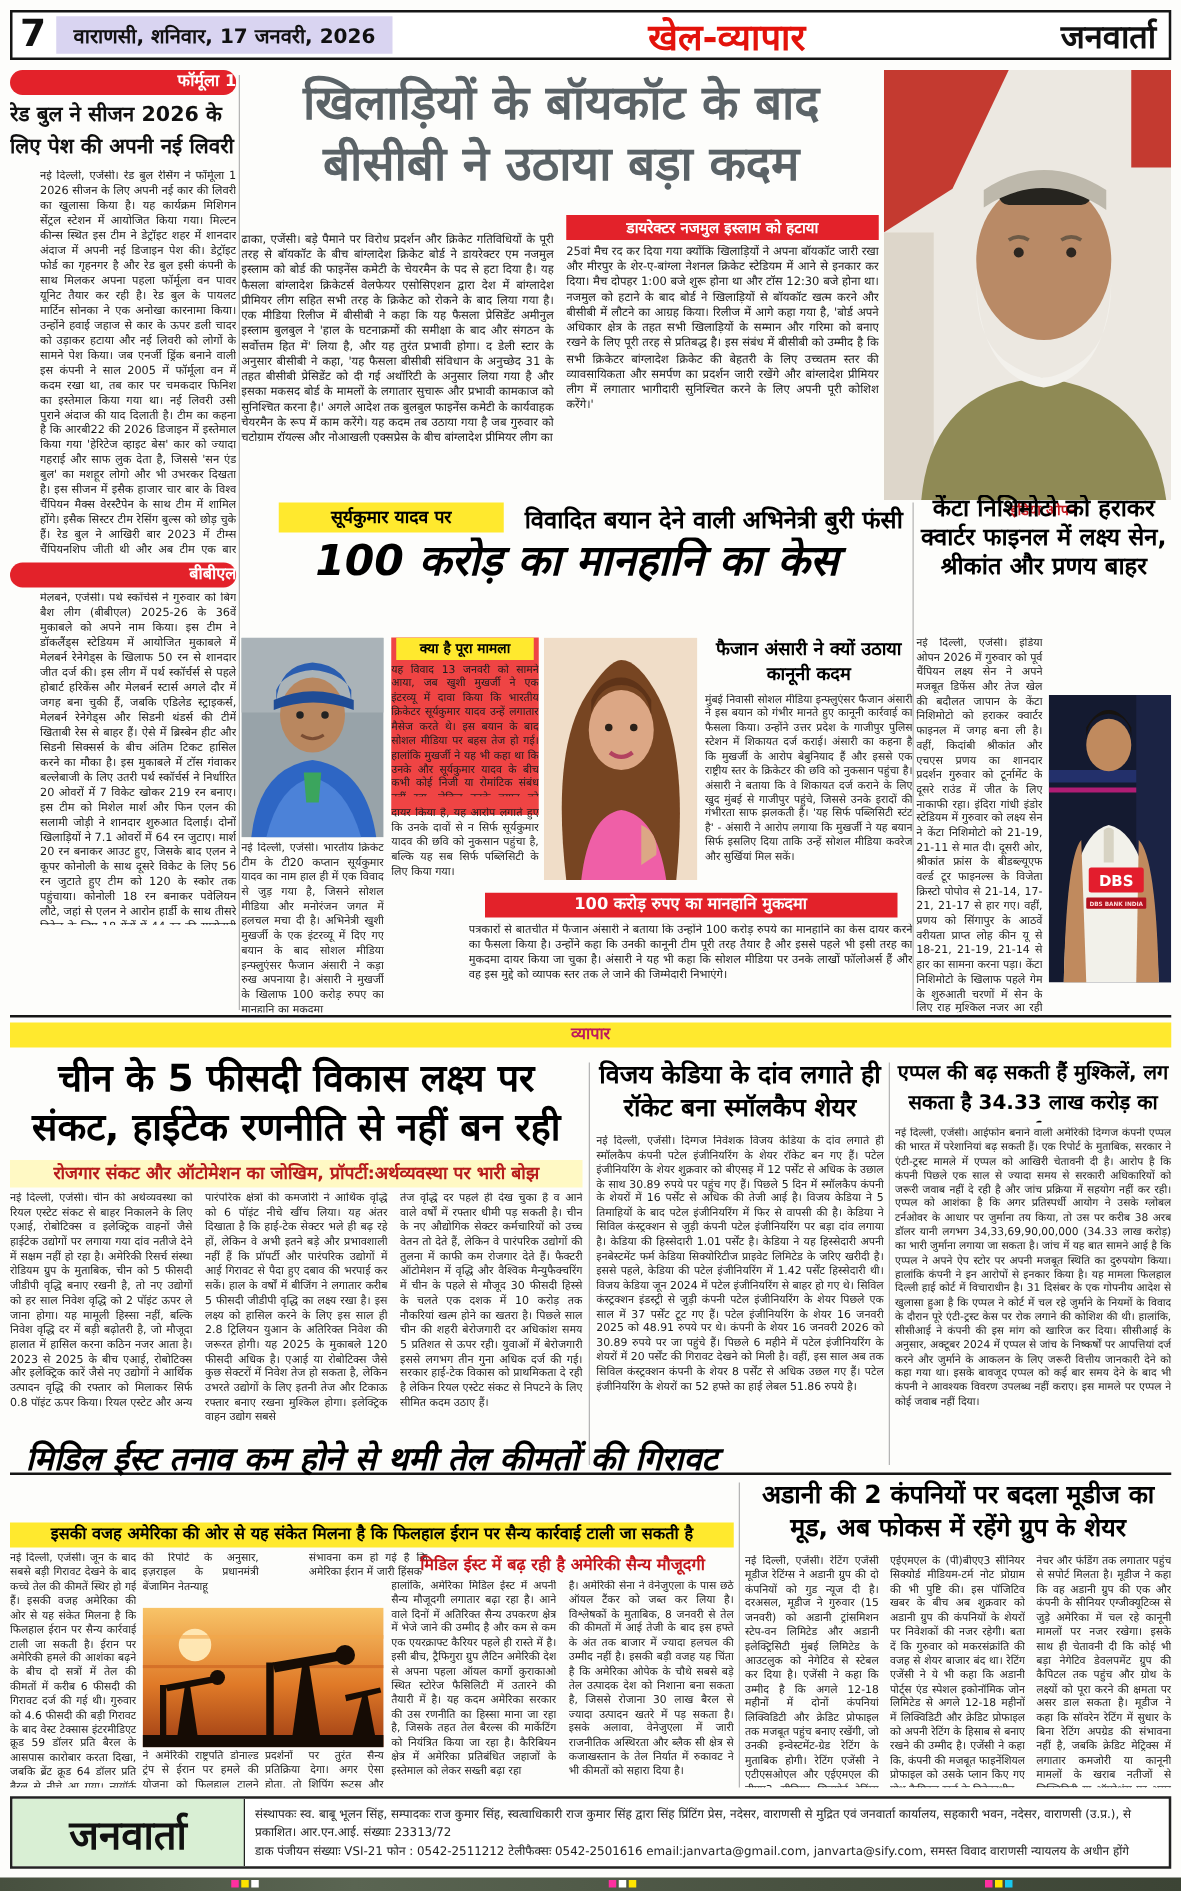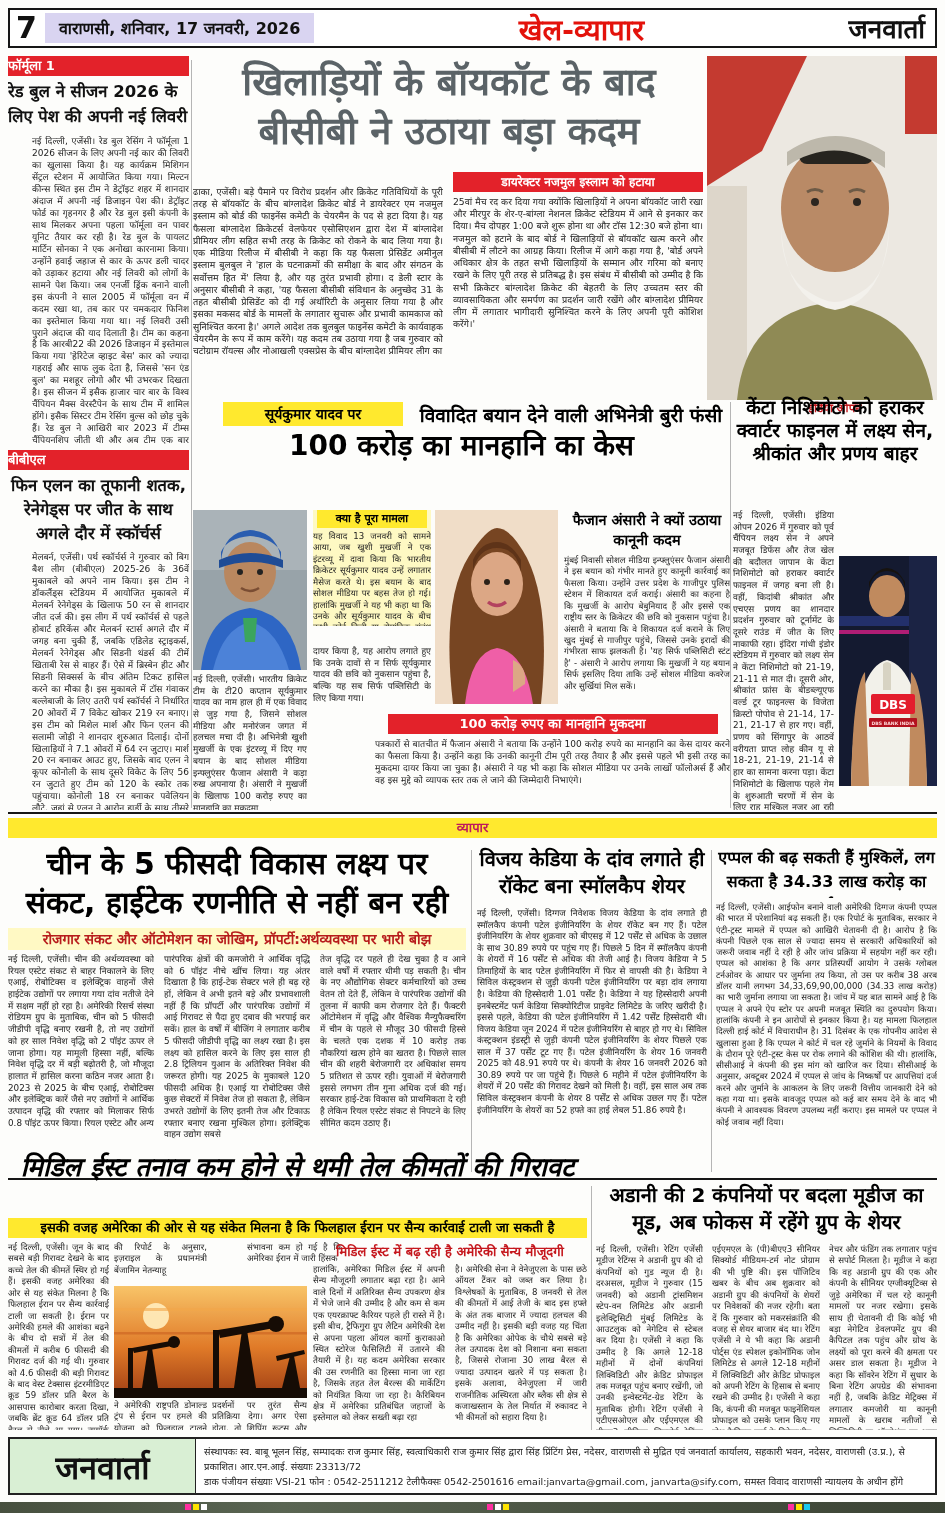--- a/index.html
+++ b/index.html
@@ -3,21 +3,21 @@
 <meta charset="utf-8">
 <style>
   html,body{margin:0;padding:0;}
   body{
     width:945px;height:1513px;position:relative;background:#fdfdfb;
     font-family:"DejaVu Sans", sans-serif;color:#111;
   }
   .b{position:absolute;overflow:hidden;box-sizing:border-box;}
   .jt{text-align:justify;line-height:1.33;color:#1d1d1d;}
   .hl{font-weight:bold;color:#000;}
-  .tag{background:#e3222a;color:#fff;font-weight:bold;text-align:left;}
+  .tag{background:#e3222a;color:#fff;font-weight:bold;text-align:right;border-radius:10px;}
   .chip{background:#ffe92e;color:#000;font-weight:bold;text-align:center;}
   .vr{background:#b5b5b5;}
   .rule{background:#161616;}
   
   .hdr{border:2px solid #161616;background:#fff;display:flex;align-items:center;}
   .pageno{font-size:30px;font-weight:bold;padding:0 8px 0 6px;line-height:1;}
   .datebox{background:#d9d4f1;font-weight:bold;font-size:16px;padding:4px 14px;white-space:nowrap;}
   .khel{color:#e3120b;font-size:29px;font-weight:800;white-space:nowrap;}
   .mast{font-size:26px;font-weight:800;white-space:nowrap;padding-right:10px;}
   
@@ -45,21 +45,20 @@
   <span class="khel">खेल-व्यापार</span>
   <span style="flex:1"></span>
   <span class="mast">जनवार्ता</span>
 </div>
 
 <div class="b lcol" style="left:8px;top:56px;width:181px;height:754px;">
   <div class="tag ltag">फॉर्मूला 1</div>
   <div class="lhl1" style="overflow:hidden;">रेड बुल ने सीजन 2026 के लिए पेश की अपनी नई लिवरी</div>
   <div class="jt lbody" style="height:308px;overflow:hidden;margin-top:2px;">नई दिल्ली, एजेंसी। रेड बुल रेसिंग ने फॉर्मूला 1 2026 सीजन के लिए अपनी नई कार की लिवरी का खुलासा किया है। यह कार्यक्रम मिशिगन सेंट्रल स्टेशन में आयोजित किया गया। मिल्टन कीन्स स्थित इस टीम ने डेट्रॉइट शहर में शानदार अंदाज में अपनी नई डिजाइन पेश की। डेट्रॉइट फोर्ड का गृहनगर है और रेड बुल इसी कंपनी के साथ मिलकर अपना पहला फॉर्मूला वन पावर यूनिट तैयार कर रही है। रेड बुल के पायलट मार्टिन सोनका ने एक अनोखा कारनामा किया। उन्होंने हवाई जहाज से कार के ऊपर डली चादर को उड़ाकर हटाया और नई लिवरी को लोगों के सामने पेश किया। जब एनर्जी ड्रिंक बनाने वाली इस कंपनी ने साल 2005 में फॉर्मूला वन में कदम रखा था, तब कार पर चमकदार फिनिश का इस्तेमाल किया गया था। नई लिवरी उसी पुराने अंदाज की याद दिलाती है। टीम का कहना है कि आरबी22 की 2026 डिजाइन में इस्तेमाल किया गया 'हेरिटेज व्हाइट बेस' कार को ज्यादा गहराई और साफ लुक देता है, जिससे 'सन एंड बुल' का मशहूर लोगो और भी उभरकर दिखता है। इस सीजन में इसैक हाजार चार बार के विश्व चैंपियन मैक्स वेरस्टैपेन के साथ टीम में शामिल होंगे। इसैक सिस्टर टीम रेसिंग बुल्स को छोड़ चुके हैं। रेड बुल ने आखिरी बार 2023 में टीम्स चैंपियनशिप जीती थी और अब टीम एक बार फिर विश्व खिताब जीतने की उम्मीद कर रही है।</div>
   <div class="tag ltag" style="margin-top:6px;">बीबीएल</div>
-  <div class="lhl2" style="overflow:hidden;">फिन एलन का तूफानी शतक, रेनेगेड्स पर जीत के साथ अगले दौर में स्कॉर्चर्स</div>
   <div class="jt lbody" style="height:266px;overflow:hidden;margin-top:2px;">मेलबर्न, एजेंसी। पर्थ स्कॉर्चर्स ने गुरुवार को बिग बैश लीग (बीबीएल) 2025-26 के 36वें मुकाबले को अपने नाम किया। इस टीम ने डॉकलैंड्स स्टेडियम में आयोजित मुकाबले में मेलबर्न रेनेगेड्स के खिलाफ 50 रन से शानदार जीत दर्ज की। इस लीग में पर्थ स्कॉर्चर्स से पहले होबार्ट हरिकेंस और मेलबर्न स्टार्स अगले दौर में जगह बना चुकी हैं, जबकि एडिलेड स्ट्राइकर्स, मेलबर्न रेनेगेड्स और सिडनी थंडर्स की टीमें खिताबी रेस से बाहर हैं। ऐसे में ब्रिस्बेन हीट और सिडनी सिक्सर्स के बीच अंतिम टिकट हासिल करने का मौका है। इस मुकाबले में टॉस गंवाकर बल्लेबाजी के लिए उतरी पर्थ स्कॉर्चर्स ने निर्धारित 20 ओवरों में 7 विकेट खोकर 219 रन बनाए। इस टीम को मिशेल मार्श और फिन एलन की सलामी जोड़ी ने शानदार शुरुआत दिलाई। दोनों खिलाड़ियों ने 7.1 ओवरों में 64 रन जुटाए। मार्श 20 रन बनाकर आउट हुए, जिसके बाद एलन ने कूपर कोनोली के साथ दूसरे विकेट के लिए 56 रन जुटाते हुए टीम को 120 के स्कोर तक पहुंचाया। कोनोली 18 रन बनाकर पवेलियन लौटे, जहां से एलन ने आरोन हार्डी के साथ तीसरे विकेट के लिए 18 गेंदों में 44 रन की साझेदारी करते हुए टीम को मजबूत स्थिति में ला दिया।</div>
 </div>
 <div class="b vr" style="left:191px;top:60px;width:1px;height:748px;"></div>
 
 <div class="b gray-hl" style="left:193px;top:58px;width:512px;height:112px;font-size:38px;">खिलाड़ियों के बॉयकॉट के बाद बीसीबी ने उठाया बड़ा कदम</div>
 <div class="b jt" style="left:193px;top:186px;width:250px;height:212px;font-size:9.2px;">ढाका, एजेंसी। बड़े पैमाने पर विरोध प्रदर्शन और क्रिकेट गतिविधियों के पूरी तरह से बॉयकॉट के बीच बांग्लादेश क्रिकेट बोर्ड ने डायरेक्टर एम नजमुल इस्लाम को बोर्ड की फाइनेंस कमेटी के चेयरमैन के पद से हटा दिया है। यह फैसला बांग्लादेश क्रिकेटर्स वेलफेयर एसोसिएशन द्वारा देश में बांग्लादेश प्रीमियर लीग सहित सभी तरह के क्रिकेट को रोकने के बाद लिया गया है। एक मीडिया रिलीज में बीसीबी ने कहा कि यह फैसला प्रेसिडेंट अमीनुल इस्लाम बुलबुल ने 'हाल के घटनाक्रमों की समीक्षा के बाद और संगठन के सर्वोत्तम हित में' लिया है, और यह तुरंत प्रभावी होगा। द डेली स्टार के अनुसार बीसीबी ने कहा, 'यह फैसला बीसीबी संविधान के अनुच्छेद 31 के तहत बीसीबी प्रेसिडेंट को दी गई अथॉरिटी के अनुसार लिया गया है और इसका मकसद बोर्ड के मामलों के लगातार सुचारू और प्रभावी कामकाज को सुनिश्चित करना है।' अगले आदेश तक बुलबुल फाइनेंस कमेटी के कार्यवाहक चेयरमैन के रूप में काम करेंगे। यह कदम तब उठाया गया है जब गुरुवार को चटोग्राम रॉयल्स और नोआखली एक्सप्रेस के बीच बांग्लादेश प्रीमियर लीग का</div>
 <div class="b redbar" style="left:453px;top:172px;width:250px;height:20px;font-size:12px;line-height:20px;">डायरेक्टर नजमुल इस्लाम को हटाया</div>
 <div class="b jt" style="left:453px;top:196px;width:250px;height:202px;font-size:9.2px;">25वां मैच रद कर दिया गया क्योंकि खिलाड़ियों ने अपना बॉयकॉट जारी रखा और मीरपुर के शेर-ए-बांग्ला नेशनल क्रिकेट स्टेडियम में आने से इनकार कर दिया। मैच दोपहर 1:00 बजे शुरू होना था और टॉस 12:30 बजे होना था। नजमुल को हटाने के बाद बोर्ड ने खिलाड़ियों से बॉयकॉट खत्म करने और बीसीबी में लौटने का आग्रह किया। रिलीज में आगे कहा गया है, 'बोर्ड अपने अधिकार क्षेत्र के तहत सभी खिलाड़ियों के सम्मान और गरिमा को बनाए रखने के लिए पूरी तरह से प्रतिबद्ध है। इस संबंध में बीसीबी को उम्मीद है कि सभी क्रिकेटर बांग्लादेश क्रिकेट की बेहतरी के लिए उच्चतम स्तर की व्यावसायिकता और समर्पण का प्रदर्शन जारी रखेंगे और बांग्लादेश प्रीमियर लीग में लगातार भागीदारी सुनिश्चित करने के लिए अपनी पूरी कोशिश करेंगे।'</div>
 
 <div class="b" style="left:707px;top:56px;width:230px;height:344px;">
@@ -75,40 +74,40 @@
     <path d="M80,110 Q128,78 178,112 L178,96 Q128,64 80,96 Z" fill="#bdb8ab"></path>
     <circle cx="108" cy="146" r="4" fill="#2c2620"></circle>
     <circle cx="150" cy="146" r="4" fill="#2c2620"></circle>
     <path d="M100,136 q8,-5 16,0" stroke="#6d5a46" stroke-width="3" fill="none"></path>
     <path d="M142,136 q8,-5 16,0" stroke="#6d5a46" stroke-width="3" fill="none"></path>
   </svg>
 </div>
 
 <div class="b chip" style="left:223px;top:402px;width:180px;height:24px;font-size:14px;line-height:24px;">सूर्यकुमार यादव पर</div>
 <div class="b hl" style="left:412px;top:402px;width:318px;height:26px;font-size:19px;text-align:center;">विवादित बयान देने वाली अभिनेत्री बुरी फंसी</div>
-<div class="b hl" style="left:193px;top:430px;width:537px;height:76px;font-size:28px;text-align:center;line-height:1.15;">100 करोड़ का मानहानि का केस</div>
+<div class="b hl" style="left:193px;top:430px;width:537px;height:76px;font-size:34px;text-align:center;line-height:1.15;font-style:italic;">100 करोड़ का मानहानि का केस</div>
 
 <div class="b" style="left:193px;top:510px;width:114px;height:160px;">
   <svg width="114" height="160" viewBox="0 0 114 160">
     <rect width="114" height="160" fill="#98a3a9"></rect>
     <rect y="0" width="114" height="60" fill="#aab3b8"></rect>
     <path d="M8,160 Q14,104 57,98 Q100,104 108,160 Z" fill="#2e66c4"></path>
     <path d="M20,160 Q30,118 57,112 Q84,118 96,160 Z" fill="#4c82d8"></path>
     <path d="M50,108 L64,108 L62,132 L52,132 Z" fill="#3ba55d"></path>
     <ellipse cx="57" cy="62" rx="26" ry="30" fill="#b9875f"></ellipse>
     <path d="M28,52 Q30,22 57,20 Q86,22 88,52 L88,42 Q80,28 57,26 Q34,28 28,42 Z" fill="#2a5db0"></path>
     <path d="M26,50 Q57,36 90,50 L90,58 Q57,46 26,58 Z" fill="#1f4c96"></path>
     <circle cx="47" cy="62" r="3" fill="#222"></circle>
     <circle cx="67" cy="62" r="3" fill="#222"></circle>
     <path d="M48,78 q9,6 18,0" stroke="#7a4d33" stroke-width="2.5" fill="none"></path>
   </svg>
 </div>
 <div class="b jt" style="left:193px;top:674px;width:114px;height:136px;font-size:8.8px;">नई दिल्ली, एजेंसी। भारतीय क्रिकेट टीम के टी20 कप्तान सूर्यकुमार यादव का नाम हाल ही में एक विवाद से जुड़ गया है, जिसने सोशल मीडिया और मनोरंजन जगत में हलचल मचा दी है। अभिनेत्री खुशी मुखर्जी के एक इंटरव्यू में दिए गए बयान के बाद सोशल मीडिया इन्फ्लुएंसर फैजान अंसारी ने कड़ा रुख अपनाया है। अंसारी ने मुखर्जी के खिलाफ 100 करोड़ रुपए का मानहानि का मुकदमा</div>
 
-<div class="b" style="left:313px;top:510px;width:118px;height:116px;background:#fef9c3;">
+<div class="b" style="left:313px;top:510px;width:118px;height:142px;background:#ef4444;">
   <div class="chip" style="height:18px;font-size:11px;line-height:18px;margin:0 4px;">क्या है पूरा मामला</div>
   <div class="jt" style="font-size:8.6px;height:106px;overflow:hidden;margin-top:3px;">यह विवाद 13 जनवरी को सामने आया, जब खुशी मुखर्जी ने एक इंटरव्यू में दावा किया कि भारतीय क्रिकेटर सूर्यकुमार यादव उन्हें लगातार मैसेज करते थे। इस बयान के बाद सोशल मीडिया पर बहस तेज हो गई। हालांकि मुखर्जी ने यह भी कहा था कि उनके और सूर्यकुमार यादव के बीच कभी कोई निजी या रोमांटिक संबंध नहीं रहा, लेकिन उनके बयान को लेकर सवाल उठने लगे।</div>
 </div>
 <div class="b jt" style="left:313px;top:646px;width:118px;height:62px;font-size:8.8px;">दायर किया है, यह आरोप लगाते हुए कि उनके दावों से न सिर्फ सूर्यकुमार यादव की छवि को नुकसान पहुंचा है, बल्कि यह सब सिर्फ पब्लिसिटी के लिए किया गया।</div>
 
 <div class="b" style="left:435px;top:510px;width:123px;height:194px;">
   <svg width="123" height="194" viewBox="0 0 123 194">
     <rect width="123" height="194" fill="#f0ddc8"></rect>
     <path d="M18,194 Q6,90 34,46 Q52,18 62,18 Q76,18 92,48 Q116,96 106,194 Z" fill="#774522"></path>
     <ellipse cx="62" cy="74" rx="26" ry="32" fill="#dca785"></ellipse>

